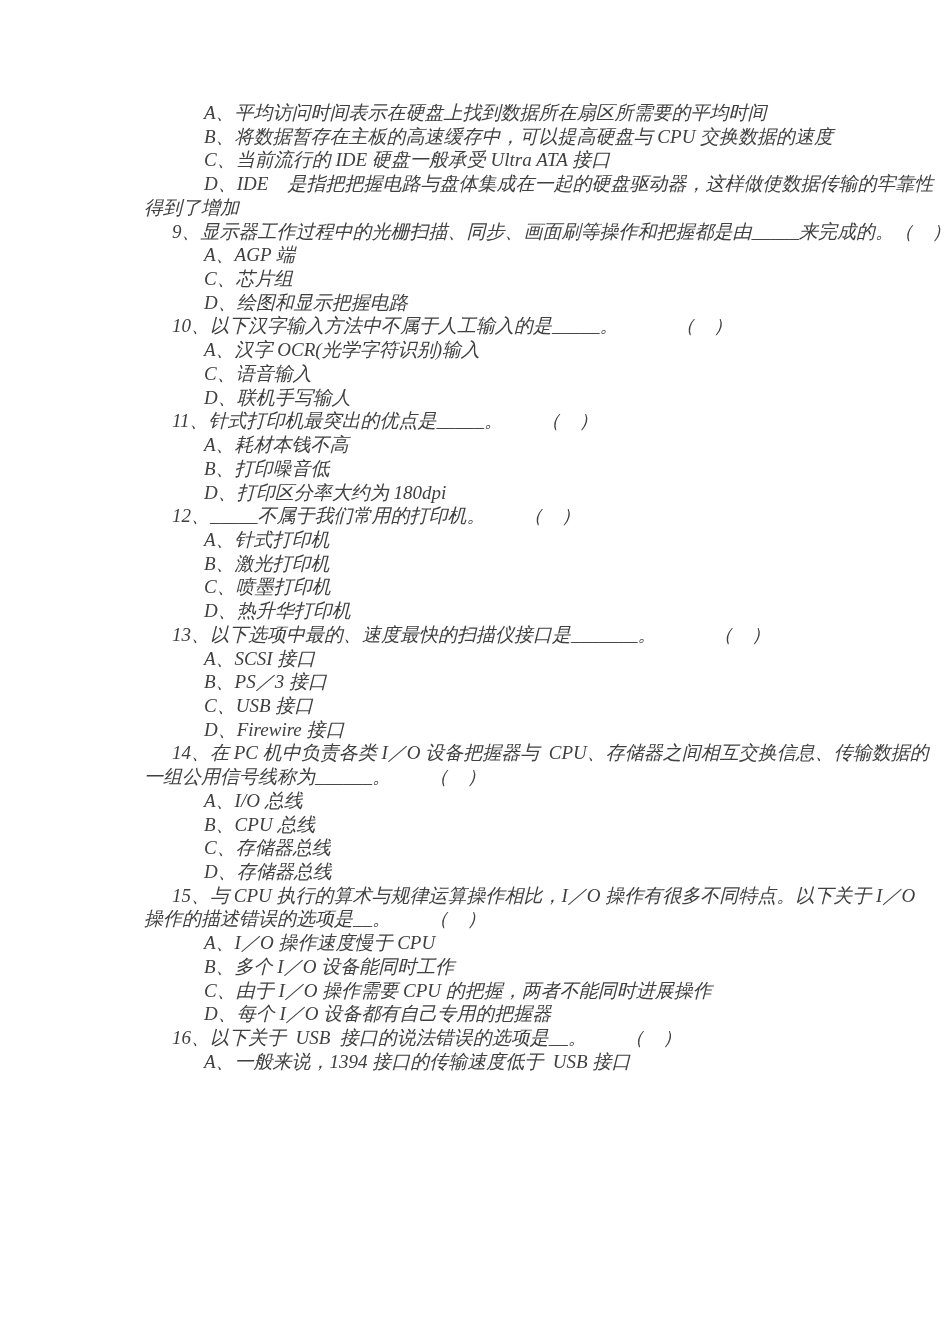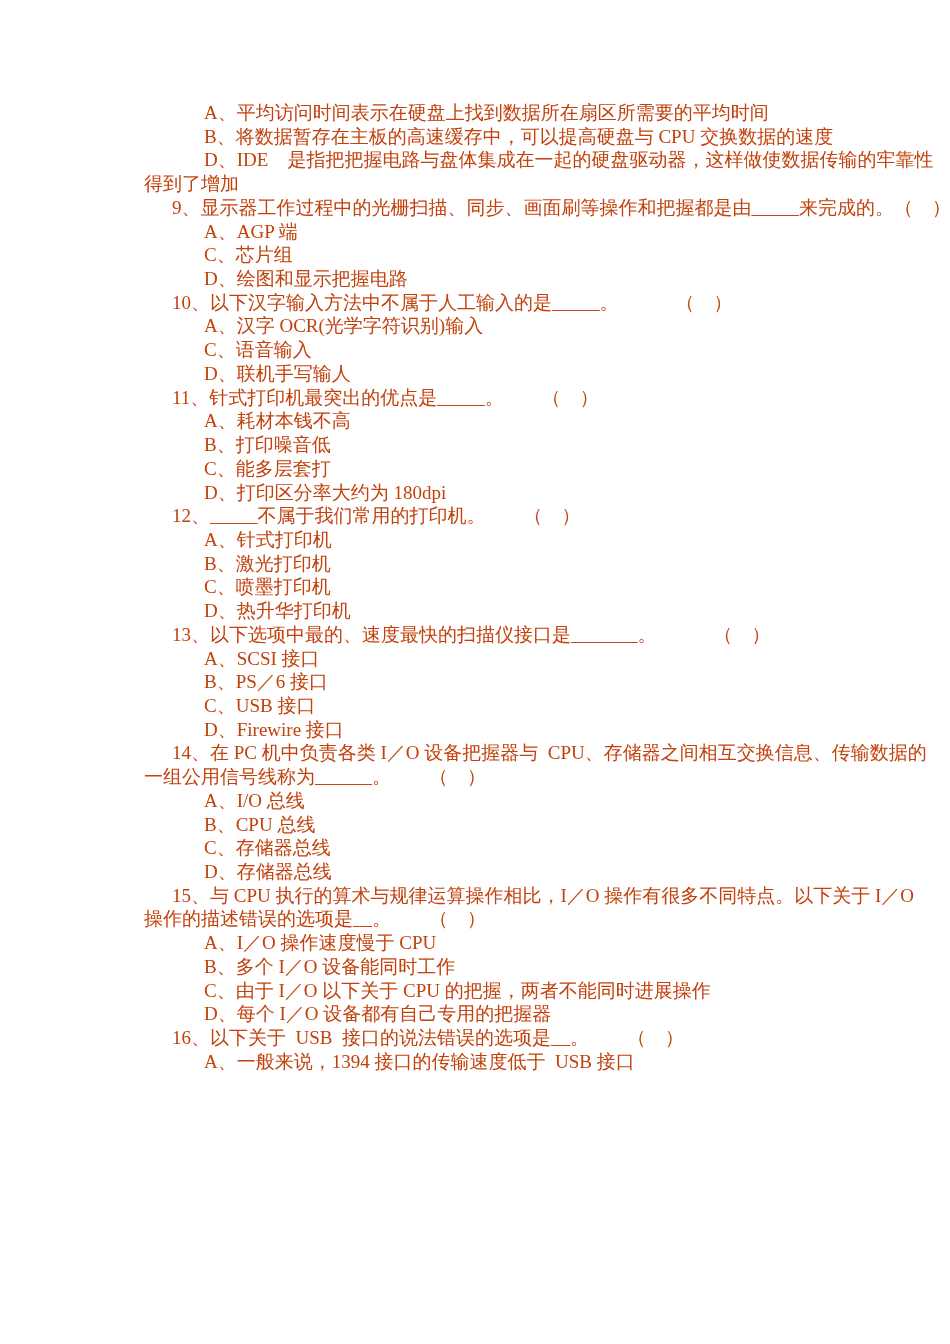--- a/index.html
+++ b/index.html
@@ -32,55 +32,55 @@
     height: 23.72px;
     overflow: visible;
   }
   .line.cont     { padding-left: 0; }
   .line.question { padding-left: 28px; }
   .line.option   { padding-left: 60px; }
 </style>
 </head>
 <body>
 
-<div class="doc-page" id="doc-page" style="background: rgb(255, 255, 255); color: #c2410c;">
+<div class="doc-page" id="doc-page" style="background: rgb(255, 255, 255); color: #404040; font-style: italic;">
     <div class="line option">A、平均访问时间表示在硬盘上找到数据所在扇区所需要的平均时间</div>
     <div class="line option">B、将数据暂存在主板的高速缓存中，可以提高硬盘与 CPU 交换数据的速度</div>
+    <div class="line option">C、当前流行的 IDE 硬盘一般承受 Ultra ATA 接口</div>
     <div class="line option">D、IDE　是指把把握电路与盘体集成在一起的硬盘驱动器，这样做使数据传输的牢靠性</div>
     <div class="line cont">得到了增加</div>
     <div class="line question">9、显示器工作过程中的光栅扫描、同步、画面刷等操作和把握都是由_____来完成的。（　）</div>
     <div class="line option">A、AGP 端</div>
     <div class="line option">C、芯片组</div>
     <div class="line option">D、绘图和显示把握电路</div>
     <div class="line question">10、以下汉字输入方法中不属于人工输入的是_____。　　　（　）</div>
     <div class="line option">A、汉字 OCR(光学字符识别)输入</div>
     <div class="line option">C、语音输入</div>
     <div class="line option">D、联机手写输人</div>
     <div class="line question">11、针式打印机最突出的优点是_____。　　（　）</div>
     <div class="line option">A、耗材本钱不高</div>
     <div class="line option">B、打印噪音低</div>
-    <div class="line option">C、能多层套打</div>
     <div class="line option">D、打印区分率大约为 180dpi</div>
     <div class="line question">12、_____不属于我们常用的打印机。　　（　）</div>
     <div class="line option">A、针式打印机</div>
     <div class="line option">B、激光打印机</div>
     <div class="line option">C、喷墨打印机</div>
     <div class="line option">D、热升华打印机</div>
     <div class="line question">13、以下选项中最的、速度最快的扫描仪接口是_______。　　　（　）</div>
     <div class="line option">A、SCSI 接口</div>
-    <div class="line option">B、PS／6 接口</div>
+    <div class="line option">B、PS／3 接口</div>
     <div class="line option">C、USB 接口</div>
     <div class="line option">D、Firewire 接口</div>
     <div class="line question">14、在 PC 机中负责各类 I／O 设备把握器与  CPU、存储器之间相互交换信息、传输数据的</div>
     <div class="line cont">一组公用信号线称为______。　　（　）</div>
     <div class="line option">A、I/O 总线</div>
     <div class="line option">B、CPU 总线</div>
     <div class="line option">C、存储器总线</div>
     <div class="line option">D、存储器总线</div>
     <div class="line question">15、与 CPU 执行的算术与规律运算操作相比，I／O 操作有很多不同特点。以下关于 I／O</div>
     <div class="line cont">操作的描述错误的选项是__。　　（　）</div>
     <div class="line option">A、I／O 操作速度慢于 CPU</div>
     <div class="line option">B、多个 I／O 设备能同时工作</div>
-    <div class="line option">C、由于 I／O 以下关于 CPU 的把握，两者不能同时进展操作</div>
+    <div class="line option">C、由于 I／O 操作需要 CPU 的把握，两者不能同时进展操作</div>
     <div class="line option">D、每个 I／O 设备都有自己专用的把握器</div>
     <div class="line question">16、以下关于  USB  接口的说法错误的选项是__。　　（　）</div>
     <div class="line option">A、一般来说，1394 接口的传输速度低于  USB 接口</div>
   </div>
 
 </body></html>

